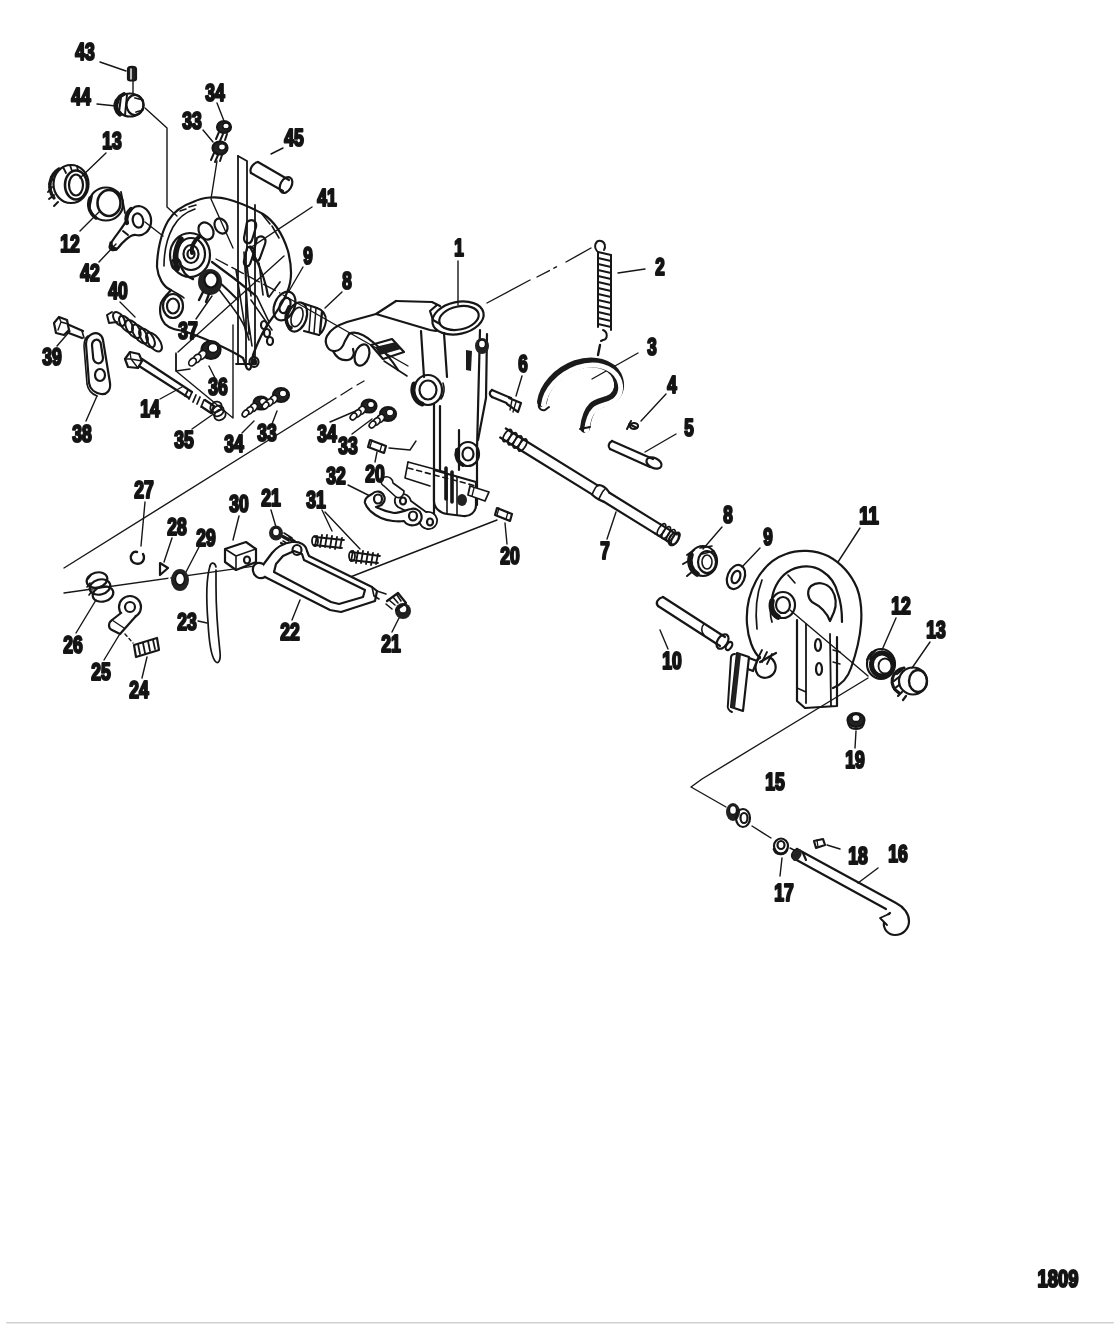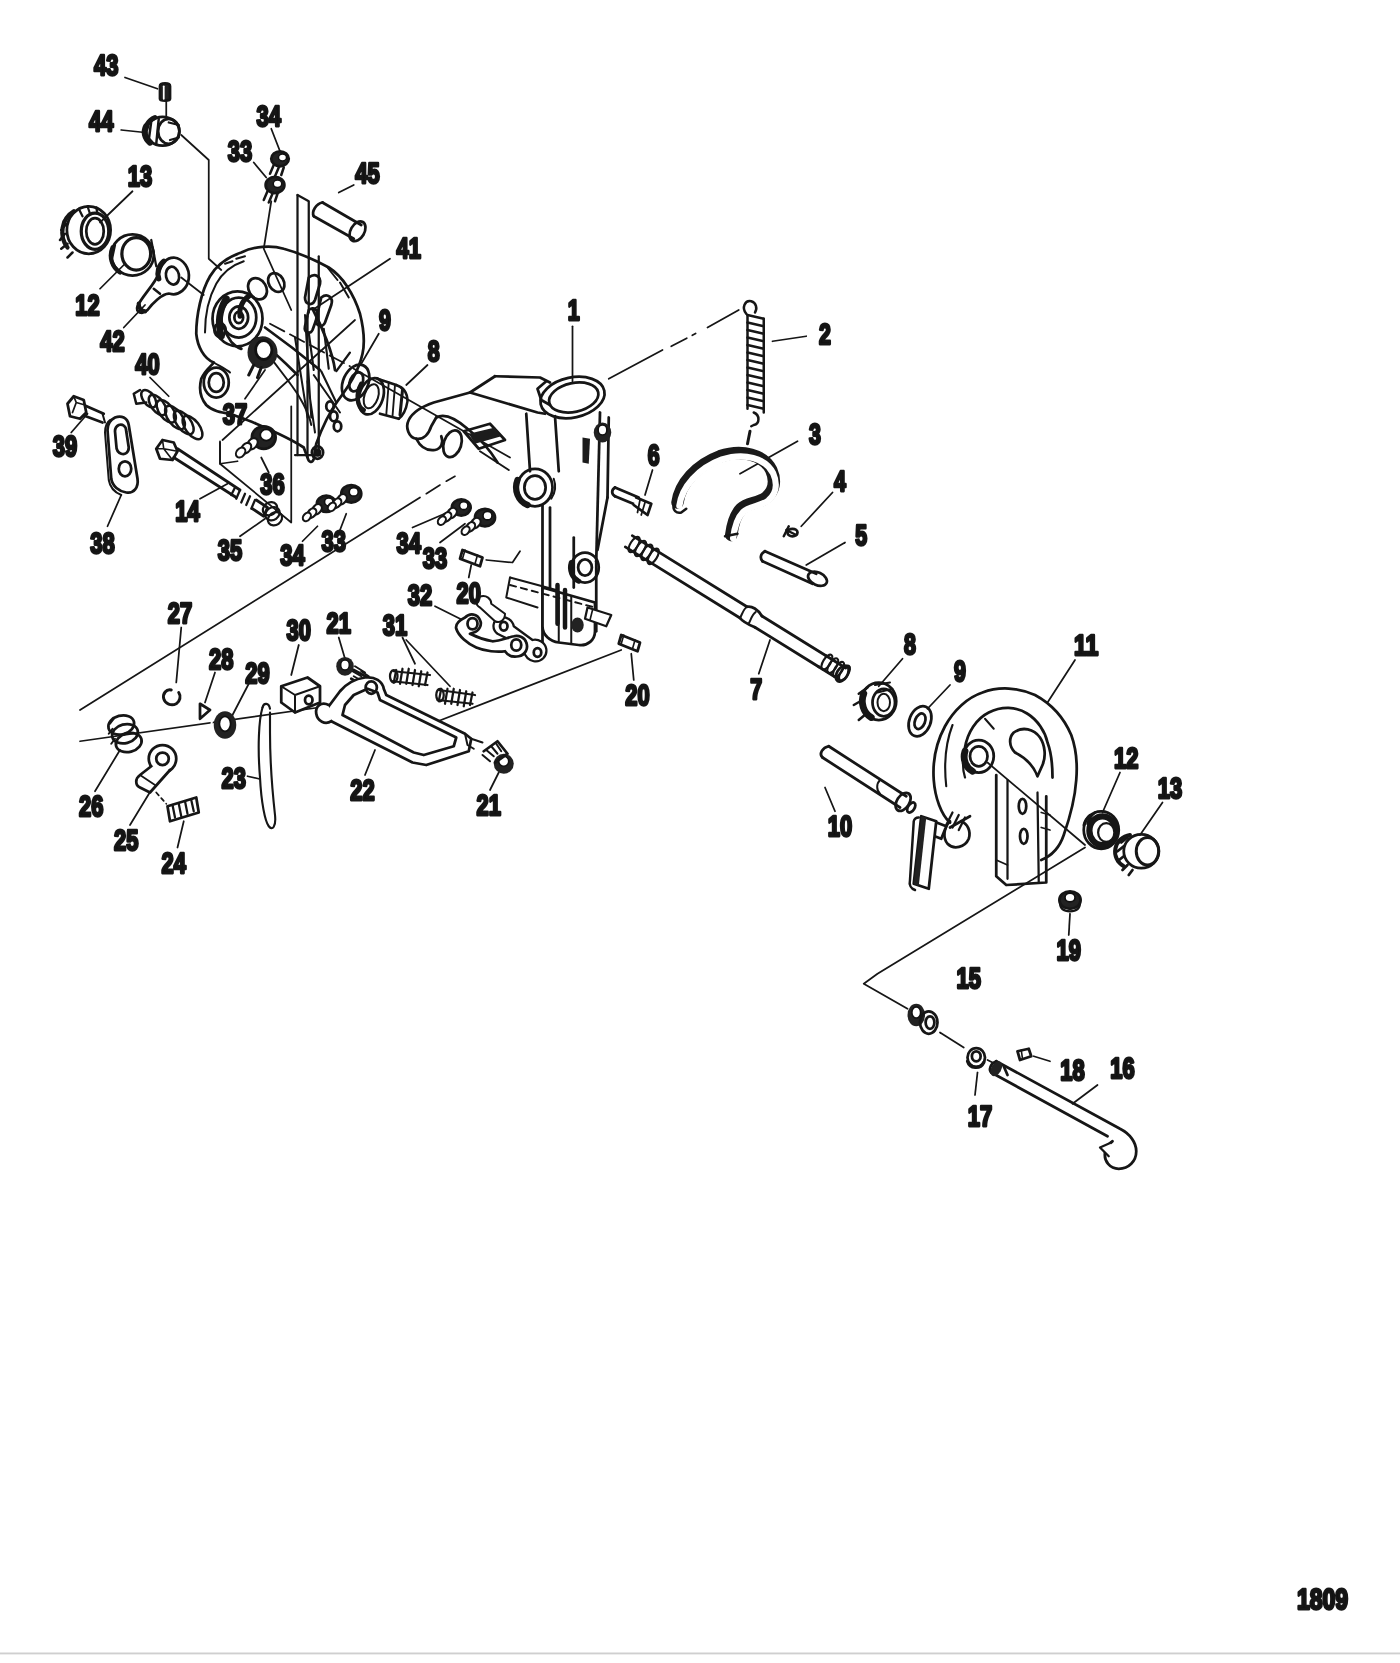--- a/index.html
+++ b/index.html
@@ -1,16 +1,16 @@
 <!DOCTYPE html>
 <html><head>
 <meta charset="utf-8">
 <style>
 html,body{margin:0;padding:0;background:#fff;}
-#page{position:relative;width:1120px;height:1330px;background:#fff;overflow:hidden;}
+#page{position:relative;width:1120px;height:1330px;background:#fff;overflow:hidden;border-radius:23px;}
 svg{position:absolute;top:0;left:0;}
 text{font-family:"Liberation Sans",sans-serif;font-weight:bold;fill:#111;}
 .lbl{font-size:23px;}
 </style>
 </head>
 <body>
 <div id="page">
 <svg width="1120" height="1330" viewBox="0 0 1120 1330">
 <g fill="none" stroke="#161616" stroke-width="2.2" stroke-linecap="round" stroke-linejoin="round">
 

